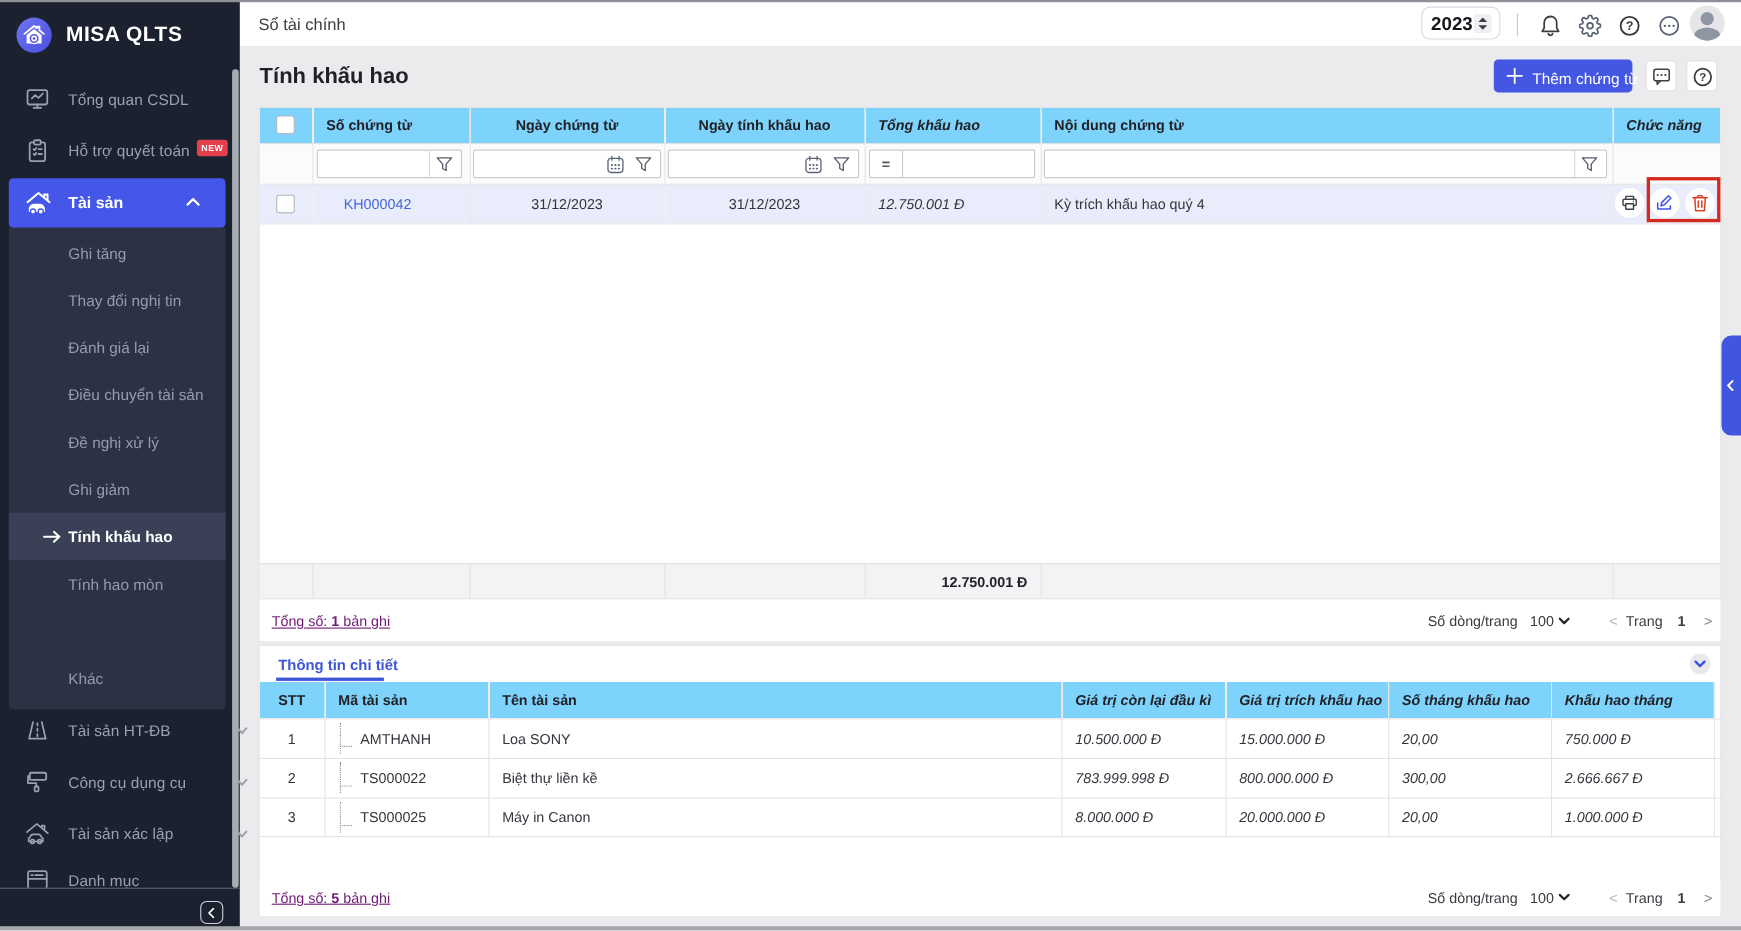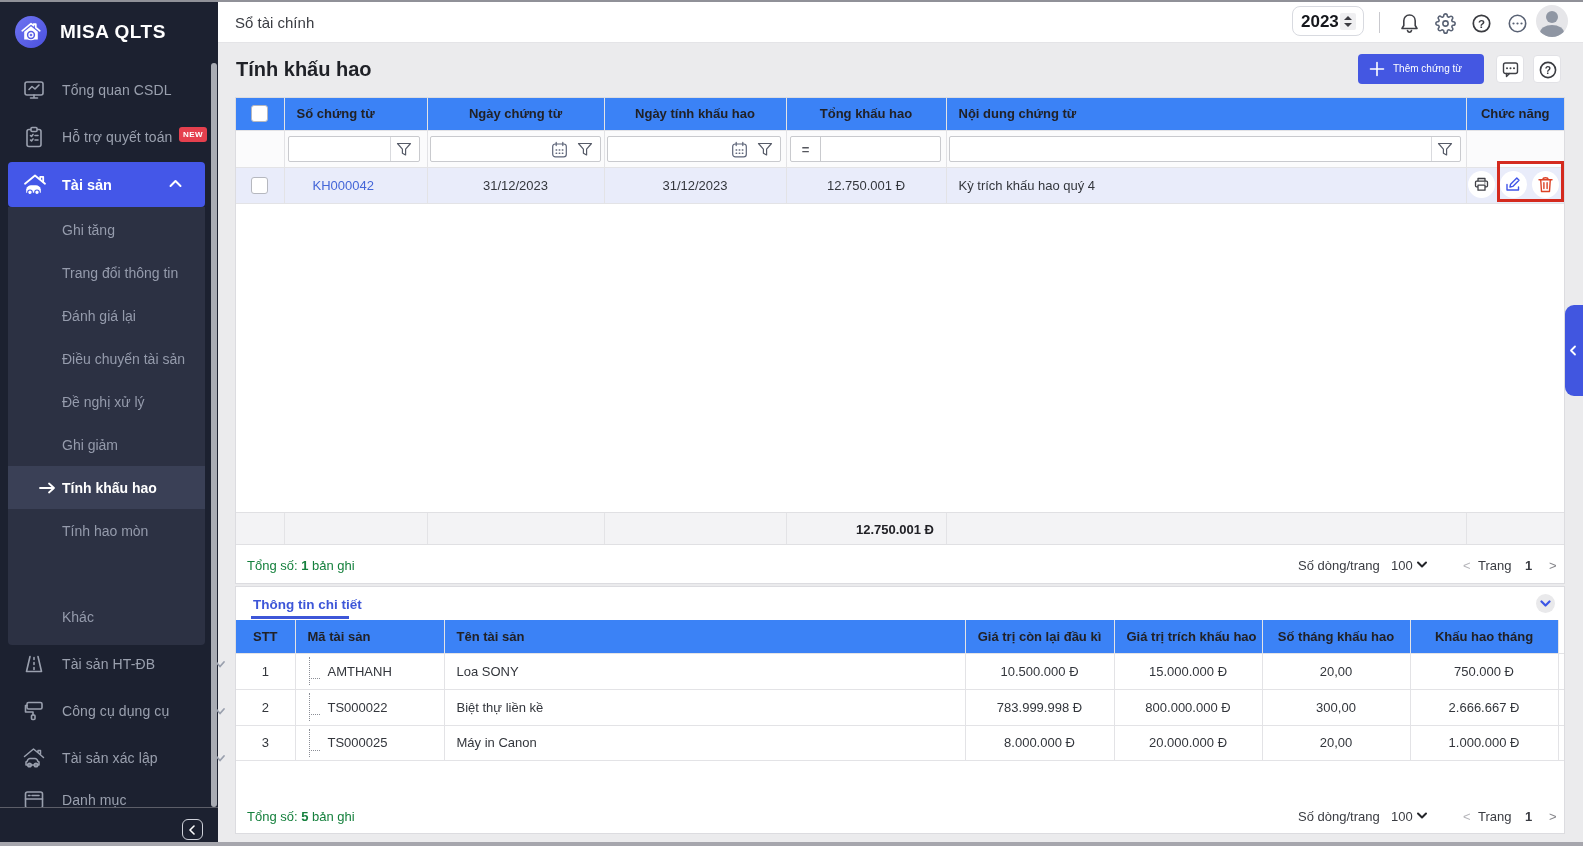--- a/index.html
+++ b/index.html
@@ -39,44 +39,44 @@
   #tb-title { position:absolute; left:17px; top:12px; font-size:15px; color:#3a3c42; }
   #yearbox { position:absolute; left:1074px; top:4px; width:72px; height:30px; border:1px solid #d8dae0; border-radius:8px; background:#fff; }
   #yearbox .yr { position:absolute; left:8px; top:5px; font-size:17px; font-weight:bold; color:#15171c; }
   #yearbox .spin { position:absolute; left:47px; top:6px; width:16px; height:17px; background:#efeff1; border-radius:2px; }
 
   
   #content { left:218px; top:43px; width:1365px; height:799px; background:#ebebed; }
   #pg-title { position:absolute; left:18px; top:15px; font-size:20px; font-weight:bold; color:#1f2127; }
   #btn-add { position:absolute; left:1140px; top:11px; width:126px; height:30px; background:#4457e2; border-radius:4px; color:#fff; }
   #btn-add .plus { position:absolute; left:11px; top:7px; width:16px; height:16px; }
-  #btn-add .lb { position:absolute; left:35px; top:8.5px; font-size:10px; white-space:nowrap; }
+  #btn-add .lb { position:absolute; left:35px; top:8.5px; font-size:14px; white-space:nowrap; }
   .sq-btn { position:absolute; top:12px; width:28px; height:28px; background:#fff; border:1px solid #e2e2e6; border-radius:4px; }
 
   
   .panel { position:absolute; left:17px; width:1330px; background:#fff; border:1px solid #dcdce0; }
   #panel1 { top:54px; height:487px; }
   #panel2 { top:543px; height:248px; }
 
   table.grid { border-collapse:collapse; table-layout:fixed; width:1328px; }
   table.grid td { border-right:1px solid #e3e3e6; border-bottom:1px solid #e3e3e6; padding:0 12px; overflow:hidden; white-space:nowrap; }
   table.grid td:last-child { border-right:none; }
-  table.grid .th td { background:#3b82f6; font-weight:bold; color:#212126; }
+  table.grid .th td { background:#7dd3fc; font-weight:bold; color:#212126; }
   .tr-c { text-align:center; }
-  .tr-r { text-align:center; }
+  .tr-r { text-align:left;font-style:italic; }
 
   
   .cbx { display:inline-block; width:17px; height:17px; border:1.5px solid #b6b8bf; border-radius:3px; background:#fff; vertical-align:middle; }
 
   
   .fbox { position:absolute; height:26px; border:1px solid #c9cace; border-radius:2px; background:#fff; }
 
   
   .pgfoot { position:absolute; left:0; width:1328px; background:#fff; }
-  .pgfoot .tot { position:absolute; left:11px; top:calc(50% + 1px); transform:translateY(-50%); color:#15803d; }
+  .pgfoot .tot { position:absolute; left:11px; top:calc(50% + 1px); transform:translateY(-50%); color:#701a75;text-decoration:underline; }
   .pag { position:absolute; top:calc(50% + 1px); transform:translateY(-50%); color:#3a3c42; }
 
   .dotl { position:absolute; border-left:1px dotted #8b8e96; }
   .dotb { position:absolute; border-top:1px dotted #8b8e96; }
   .circ { position:absolute; width:27px; height:27px; border-radius:50%; background:#fff; }
   .funnel { position:absolute; top:5px; width:16px; height:15px; fill:none; stroke:#565b68; stroke-width:1.2; stroke-linejoin:round; }
   .cal { position:absolute; top:4px; width:17px; height:18px; fill:none; stroke:#5d6478; stroke-width:1.2; stroke-linecap:round; stroke-linejoin:round; }
 
   #sidetab { left:1565px; top:305px; width:18px; height:91px; background:#4156e0; border-radius:9px 0 0 9px; z-index:20; }
 </style>
@@ -129,21 +129,21 @@
     <svg class="abs" style="right:23px;top:17px" width="13" height="9" viewBox="0 0 13 9" fill="none" stroke="#fff" stroke-width="2" stroke-linecap="round" stroke-linejoin="round">
         <path d="M1.5 7 L6.5 2 L11.5 7"></path>
       </svg>
   </div>
 
   <div id="submenu" class="abs">
     <div class="sm-item" style="top:1px;">
         <div class="tx">Ghi tăng</div>
       </div>
     <div class="sm-item" style="top:44px;">
-        <div class="tx">Trang đổi thông tin</div>
+        <div class="tx">Thay đổi nghị tin</div>
       </div>
     <div class="sm-item" style="top:87px;">
         <div class="tx">Đánh giá lại</div>
       </div>
     <div class="sm-item" style="top:130px;">
         <div class="tx">Điều chuyển tài sản</div>
       </div>
     <div class="sm-item" style="top:173px;">
         <div class="tx">Đề nghị xử lý</div>
       </div>

